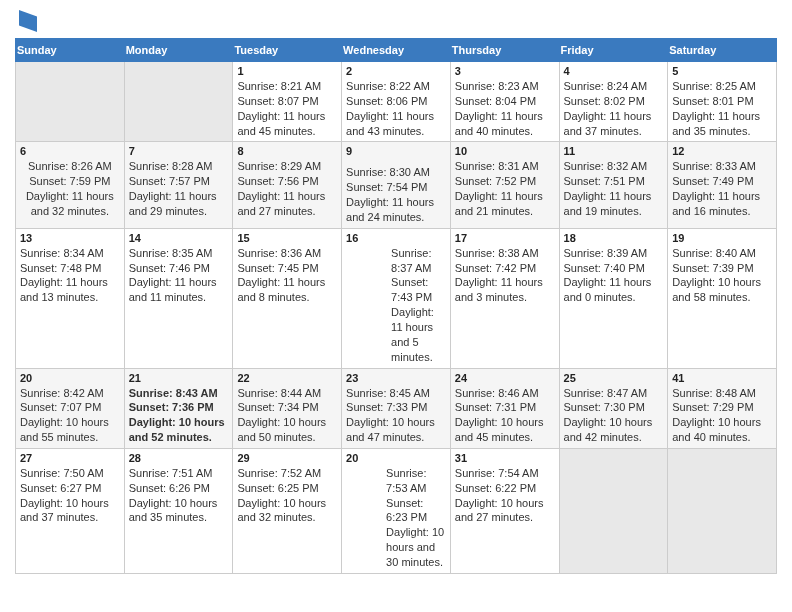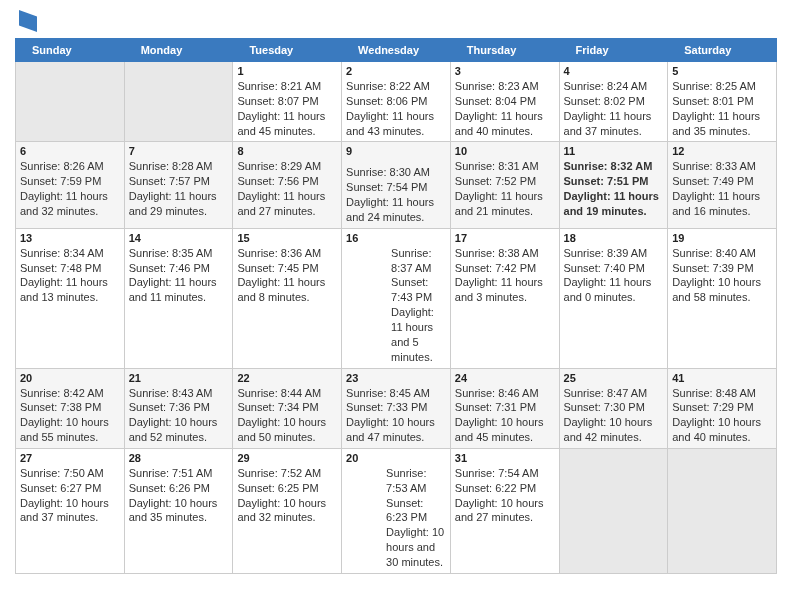--- a/index.html
+++ b/index.html
@@ -57,21 +57,21 @@
       color: #444;
     }
     table {
       width: 100%;
       border-collapse: collapse;
       font-size: 9.5px;
     }
     thead th {
       background: #3a7abf;
       color: #fff;
-      padding: 5px 16px;
+      padding: 5px 1px;
       font-size: 11px;
       font-weight: bold;
       text-align: left;
       border: 1px solid #3a7abf;
     }
     tbody td {
       vertical-align: top;
       border: 1px solid #ccc;
       padding: 3px 4px;
       width: calc(100% / 7);
@@ -160,21 +160,21 @@
           <td>
             <span class="day-num">5</span>
             <div class="day-info" style="white-space: pre-line;">Sunrise: 8:25 AM
 Sunset: 8:01 PM
 Daylight: 11 hours and 35 minutes.</div>
           </td>
         </tr>
         <tr>
           <td>
             <span class="day-num">6</span>
-            <div class="day-info" style="white-space: pre-line;">Sunrise: 8:26 AM
+            <div class="day-info" style="white-space: pre-line; text-align: center;">Sunrise: 8:26 AM
 Sunset: 7:59 PM
 Daylight: 11 hours and 32 minutes.</div>
           </td>
           <td>
             <span class="day-num">7</span>
             <div class="day-info" style="white-space: pre-line;">Sunrise: 8:28 AM
 Sunset: 7:57 PM
 Daylight: 11 hours and 29 minutes.</div>
           </td>
           <td>
@@ -190,21 +190,21 @@
 Daylight: 11 hours and 24 minutes.</div>
           </td>
           <td>
             <span class="day-num">10</span>
             <div class="day-info" style="white-space: pre-line;">Sunrise: 8:31 AM
 Sunset: 7:52 PM
 Daylight: 11 hours and 21 minutes.</div>
           </td>
           <td>
             <span class="day-num">11</span>
-            <div class="day-info" style="white-space: pre-line; font-weight: bold;">Sunrise: 8:32 AM
+            <div class="day-info" style="white-space: pre-line;">Sunrise: 8:32 AM
 Sunset: 7:51 PM
 Daylight: 11 hours and 19 minutes.</div>
           </td>
           <td>
             <span class="day-num">12</span>
             <div class="day-info" style="white-space: pre-line;">Sunrise: 8:33 AM
 Sunset: 7:49 PM
 Daylight: 11 hours and 16 minutes.</div>
           </td>
         </tr>
@@ -249,26 +249,26 @@
             <span class="day-num">19</span>
             <div class="day-info" style="white-space: pre-line;">Sunrise: 8:40 AM
 Sunset: 7:39 PM
 Daylight: 10 hours and 58 minutes.</div>
           </td>
         </tr>
         <tr>
           <td>
             <span class="day-num">20</span>
             <div class="day-info" style="white-space: pre-line;">Sunrise: 8:42 AM
-Sunset: 7:38 PM
+Sunset: 7:07 PM
 Daylight: 10 hours and 55 minutes.</div>
           </td>
           <td>
             <span class="day-num">21</span>
-            <div class="day-info" style="white-space: pre-line;">Sunrise: 8:43 AM
+            <div class="day-info" style="white-space: pre-line; font-weight: bold;">Sunrise: 8:43 AM
 Sunset: 7:36 PM
 Daylight: 10 hours and 52 minutes.</div>
           </td>
           <td>
             <span class="day-num">22</span>
             <div class="day-info" style="white-space: pre-line;">Sunrise: 8:44 AM
 Sunset: 7:34 PM
 Daylight: 10 hours and 50 minutes.</div>
           </td>
           <td>

